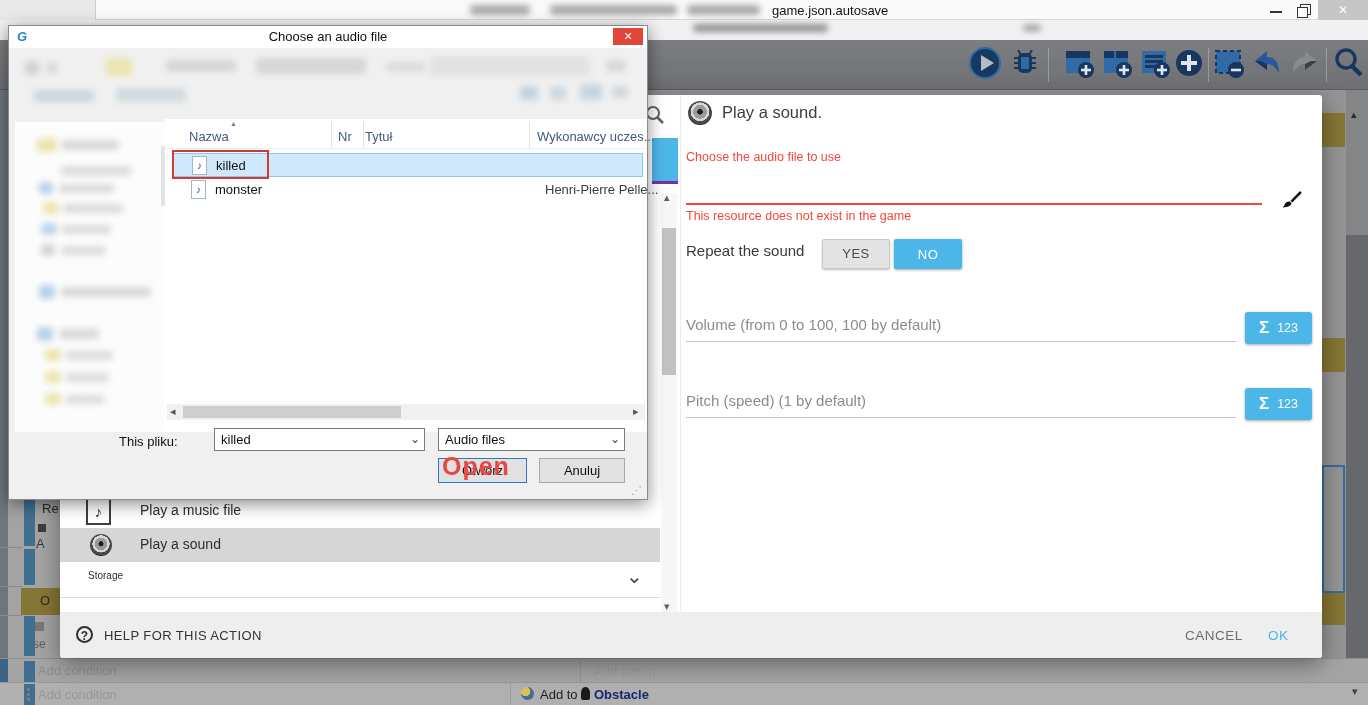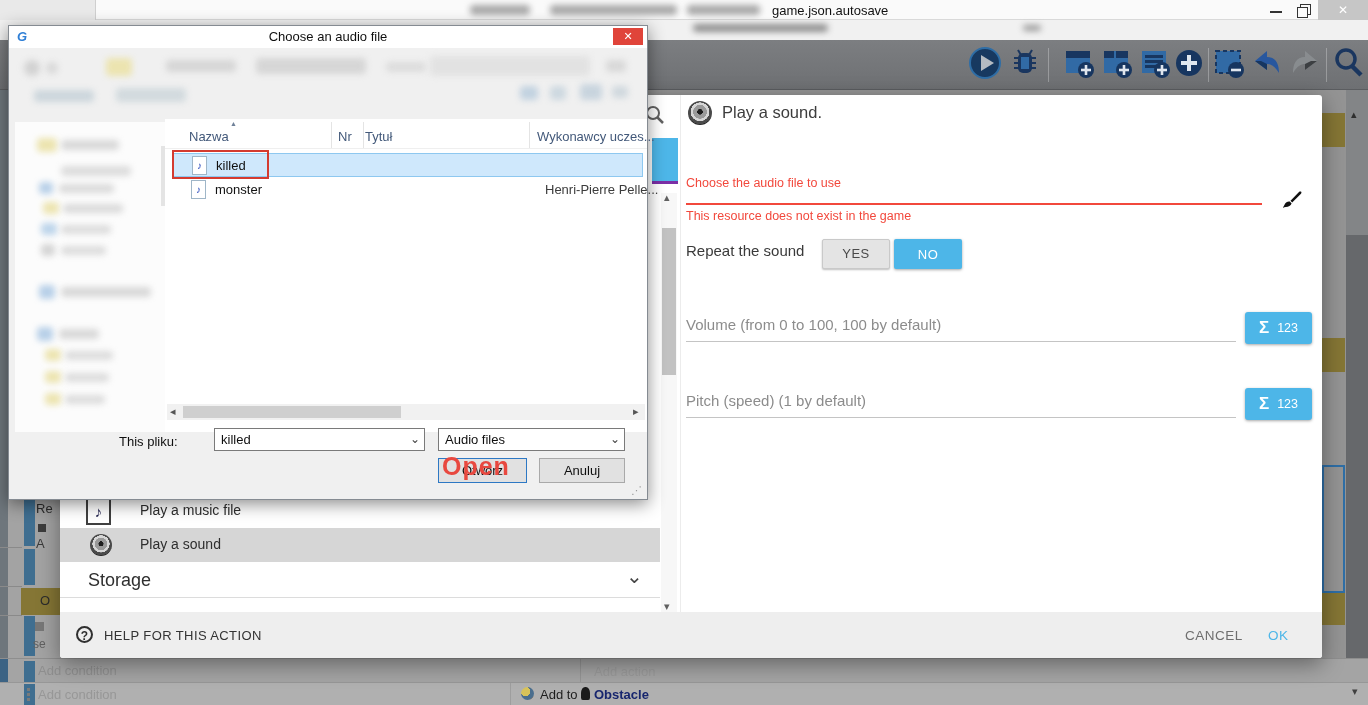--- a/index.html
+++ b/index.html
@@ -171,21 +171,21 @@
   <div class="txt" style="left:1351px;top:108px;font-size:11px;color:#2e2e2e;">▴</div>
 
   <div class="abs" style="left:8px;top:500px;width:52px;height:158px;background:#a3a3a3;"></div>
   <div class="abs bluebar" style="left:24px;top:497px;width:11px;height:49px;"></div>
   <div class="abs bluebar" style="left:24px;top:549px;width:11px;height:36px;"></div>
   <div class="abs bluebar" style="left:24px;top:616px;width:11px;height:40px;"></div>
   <div class="abs olive" style="left:21px;top:588px;width:39px;height:27px;"></div>
   <div class="abs hline" style="left:0;top:547px;width:22px;"></div>
   <div class="abs hline" style="left:0;top:586px;width:22px;"></div>
   <div class="abs hline" style="left:0;top:615px;width:22px;"></div>
-  <div class="txt" style="left:36px;top:501px;font-size:13px;color:#2c2c2c;">Re</div>
+  <div class="txt" style="left:36px;top:501px;font-size:13px;color:#2c2c2c;padding-left:6px;">Re</div>
   <div class="abs" style="left:38px;top:524px;width:8px;height:8px;background:#3c3c3c;"></div>
   <div class="txt" style="left:36px;top:536px;font-size:13px;color:#3a3a3a;">A</div>
   <div class="txt" style="left:40px;top:593px;font-size:13px;color:#2c2c2c;">O</div>
   <div class="abs" style="left:35px;top:622px;width:9px;height:9px;background:#777;"></div>
   <div class="txt" style="left:33px;top:637px;font-size:12px;color:#606060;">se</div>
 
   <div class="abs rowA">
     <div class="abs" style="left:0;top:0;width:8px;height:47px;background:#3c6384;"></div>
     <div class="abs bluebar" style="left:24px;top:2px;width:11px;height:21px;"></div>
     <div class="abs" style="left:580px;top:0;width:1px;height:24px;background:#949494;"></div>
@@ -220,29 +220,29 @@
 
     <div class="abs" style="left:0;top:400px;width:600px;height:33px;">
       <div class="abs" style="left:26px;top:3px;width:25px;height:27px;background:#fff;border:2px solid #3f3f3f;text-align:center;font-size:15px;color:#1c1c4a;line-height:24px;"><span>♪</span></div>
       <div class="txt" style="left:80px;top:7px;font-size:14px;color:#2e2e2e;">Play a music file</div>
     </div>
     <div class="abs" style="left:0;top:433px;width:600px;height:34px;background:#d6d6d6;">
       <div class="speaker" style="left:30px;top:6px;width:22px;height:22px;"></div>
       <div class="txt" style="left:80px;top:8px;font-size:14px;color:#2e2e2e;">Play a sound</div>
     </div>
     <div class="abs" style="left:0;top:467px;width:600px;height:36px;border-bottom:1px solid #dcdcdc;">
-      <div class="txt" style="left:28px;top:8px;font-size:18px;color:#2f2f2f;">Storage</div>
+      <div class="txt" style="left:28px;top:8px;font-size:10px;color:#2f2f2f;">Storage</div>
       <div class="txt" style="left:566px;top:2px;font-size:20px;color:#444;">⌄</div>
     </div>
 
     <div class="abs" style="left:620px;top:0;width:1px;height:517px;background:#ececec;"></div>
     <div class="speaker" style="left:628px;top:6px;width:24px;height:24px;"></div>
     <div class="txt" style="left:662px;top:8px;font-size:16.5px;color:#3d3d3d;">Play a sound.</div>
 
-    <div class="txt" style="left:626px;top:55px;font-size:12.5px;color:#f2483c;margin-top:26px;">Choose the audio file to use</div>
+    <div class="txt" style="left:626px;top:55px;font-size:12.5px;color:#f2483c;">Choose the audio file to use</div>
     <div class="abs" style="left:626px;top:108px;width:576px;height:2px;background:#f2483c;"></div>
     <span class="abs" style="left:1220px;top:94px;">
       <svg width="24" height="24" viewBox="0 0 24 24">
           <path d="M21 2.6 c.6.6.6 1.5 0 2.1 L12.2 13.5 10.5 11.8 19 3 c.6-.6 1.4-.6 2-.4Z" fill="#111"></path>
           <path d="M9.8 12.6 L11.6 14.4 C10.8 16.6 8.6 17.8 5.8 18.1 4.7 18.2 3.8 18.5 3 19 3.4 17.2 4.3 16.5 4.9 15 5.7 13.2 7.8 12.2 9.8 12.6Z" fill="#111"></path>
         </svg></span>
     <div class="txt" style="left:626px;top:114px;font-size:12.5px;color:#f2483c;">This resource does not exist in the game</div>
 
     <div class="txt" style="left:626px;top:147px;font-size:15px;color:#3a3a3a;">Repeat the sound</div>
     <div class="abs" style="left:762px;top:144px;width:68px;height:30px;background:#e4e4e4;border:1px solid #c9c9c9;border-radius:2px;box-shadow:0 1px 2px rgba(0,0,0,.25);text-align:center;line-height:28px;font-size:13px;color:#4a4a4a;letter-spacing:.5px;">YES</div>

